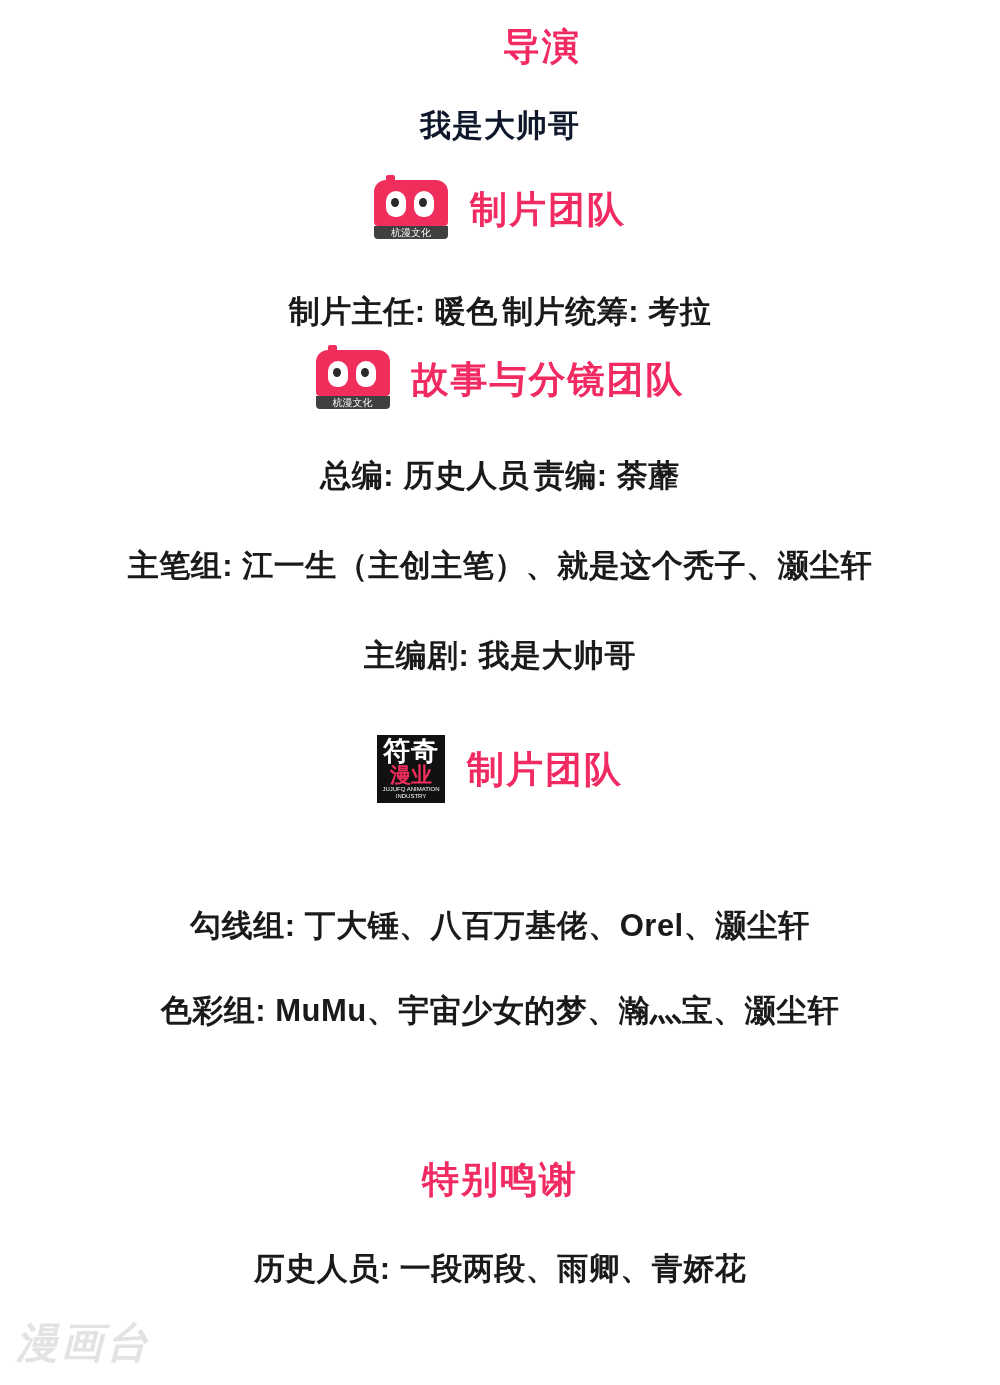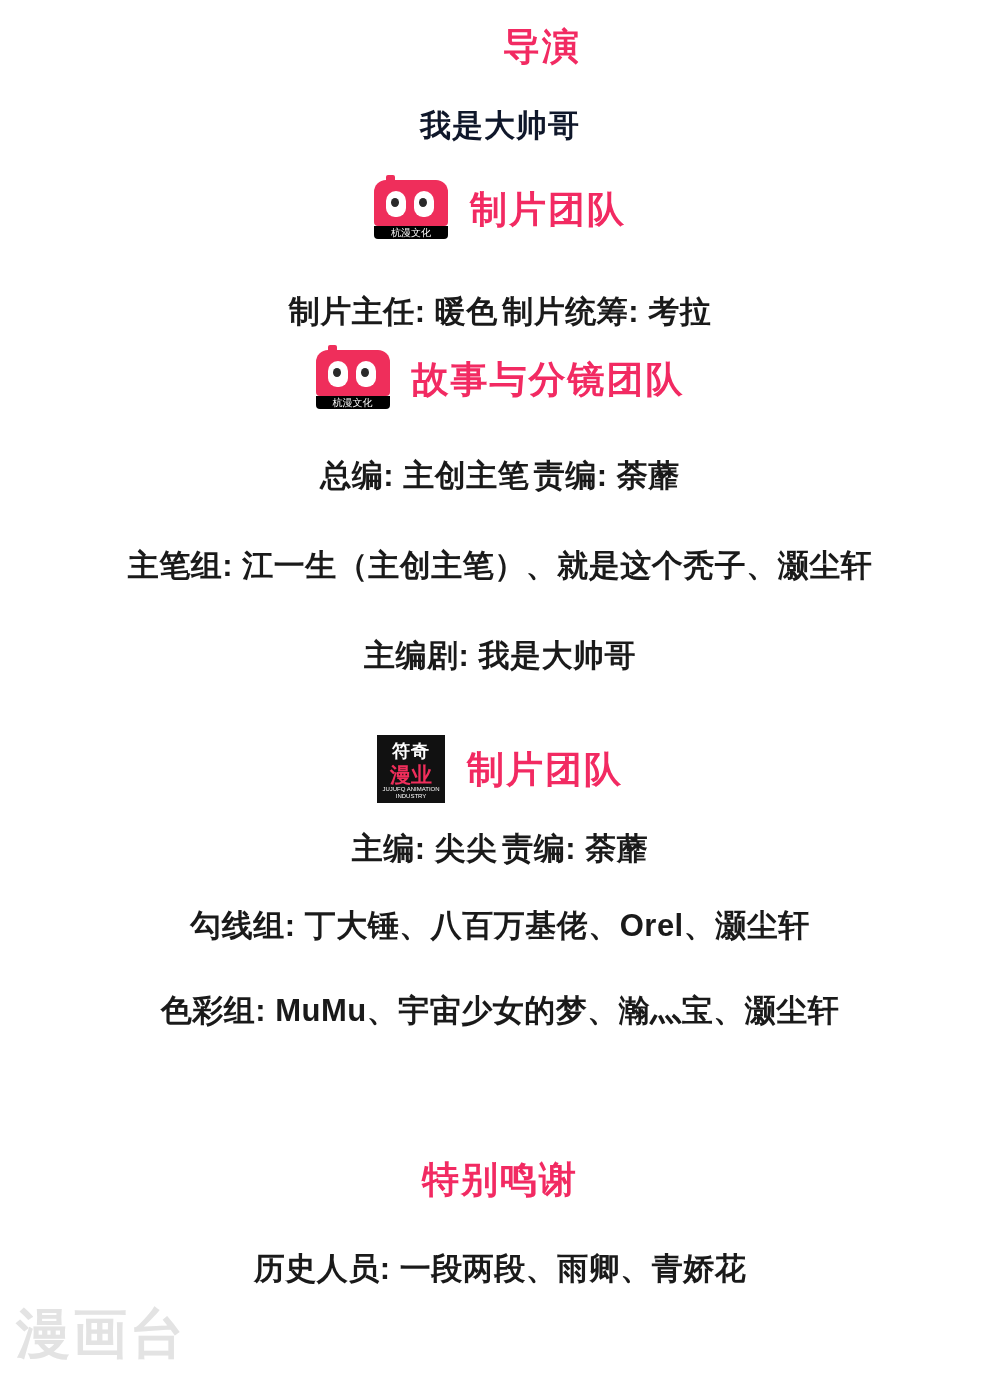--- a/index.html
+++ b/index.html
@@ -91,41 +91,41 @@
     background: #2a2a2a;
     border-radius: 50%;
   }
   .logo-hm .caption {
     position: absolute;
     left: 0; bottom: -1px;
     width: 74px;
     text-align: center;
     font-size: 10px;
     color: #ffffff;
-    background: #000000;
+    background: #404040;
     letter-spacing: 0px;
     line-height: 13px;
     border-radius: 0 0 4px 4px;
   }
 
   
   .logo-fq {
     width: 68px;
     height: 68px;
     background: #111111;
     position: relative;
     display: inline-block;
   }
   .logo-fq .glyph {
     position: absolute;
     left: 0; top: 4px;
     width: 68px;
     text-align: center;
     color: #ffffff;
-    font-size: 18px;
+    font-size: 27px;
     font-weight: bold;
     line-height: 24px;
     letter-spacing: 1px;
   }
   .logo-fq .sub {
     position: absolute;
     left: 0; top: 30px;
     width: 68px;
     text-align: center;
     color: #ef2e5b;
@@ -141,24 +141,25 @@
     color: #ffffff;
     font-size: 6px;
     line-height: 7px;
     letter-spacing: 0px;
   }
 
   .watermark {
     position: absolute;
     left: 16px;
     bottom: 14px;
-    font-size: 54px;
+    font-size: 42px;
     font-weight: bold;
     color: #e3e3e3;
     letter-spacing: 3px;
+    font-style: italic;
   }
 </style>
 </head>
 <body>
 
 <div class="page">
 
   <div class="row" style="position:absolute; left:10px; top:22px;margin-left:32px;">
     <span class="section-title-pink">导演</span>
   </div>
@@ -186,44 +187,39 @@
     <span class="logo-hm">
       <span class="mast"></span>
       <span class="body"></span>
       <span class="eye l"></span>
       <span class="eye r"></span>
       <span class="caption">杭漫文化</span>
     </span>
     <span class="section-title-pink">故事与分镜团队</span>
   </div>
   <div class="row" style="position:absolute; left:0; top:455px;">
-    <span class="credit-line">总编: 主创主笔</span>
+    <span class="credit-line">总编: 历史人员</span>
     <span class="gap"></span>
     <span class="credit-line">责编: 荼蘼</span>
   </div>
   <div class="row" style="position:absolute; left:0; top:545px;">
     <span class="credit-line">主笔组: 江一生（主创主笔）、就是这个秃子、灏尘轩</span>
   </div>
   <div class="row" style="position:absolute; left:0; top:635px;">
     <span class="credit-line">主编剧: 我是大帅哥</span>
   </div>
 
   <div class="row logo-heading" style="position:absolute; left:0; top:735px;">
     <span class="logo-fq">
       <span class="glyph">符奇</span>
       <span class="sub">漫业</span>
       <span class="tiny">JUJUFQ ANIMATION INDUSTRY</span>
     </span>
     <span class="section-title-pink">制片团队</span>
   </div>
-  <div class="row" style="position:absolute; left:0; top:828px;">
-    <span class="credit-line">主编: 尖尖</span>
-    <span class="gap"></span>
-    <span class="credit-line">责编: 荼蘼</span>
-  </div>
   <div class="row" style="position:absolute; left:0; top:905px;">
     <span class="credit-line">勾线组: 丁大锤、八百万基佬、Orel、灏尘轩</span>
   </div>
   <div class="row" style="position:absolute; left:0; top:990px;">
     <span class="credit-line">色彩组: MuMu、宇宙少女的梦、瀚灬宝、灏尘轩</span>
   </div>
 
   <div class="row" style="position:absolute; left:0; top:1155px;">
     <span class="section-title-pink">特别鸣谢</span>
   </div>

